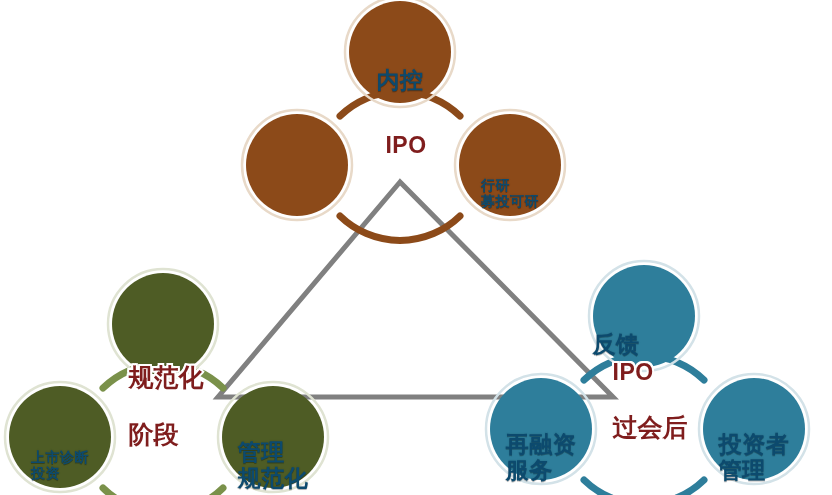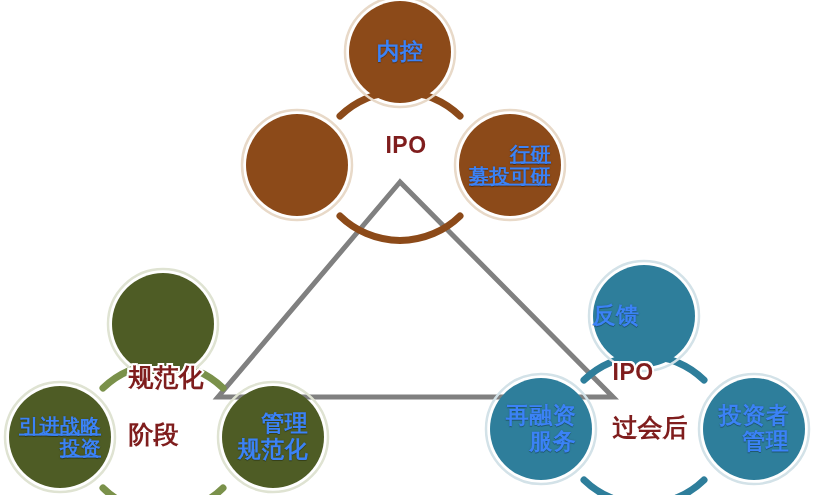--- a/index.html
+++ b/index.html
@@ -23,38 +23,38 @@
     position: absolute;
     left: 0;
     top: 0;
     width: 832px;
     height: 495px;
     display: block;
   }
   .node-label {
     position: absolute;
     transform: translate(-50%, -50%);
-    text-align: right;
-    color: #3b82f6;
+    text-align: left;
+    color: #0c4a6e;
     font-weight: bold;
     font-size: 23px;
     line-height: 1.12;
     letter-spacing: 0.5px;
     white-space: pre-line;
     pointer-events: none;
     text-shadow:
       0 1px 0 rgba(0,0,0,0.25),
       0 0 2px rgba(0,0,0,0.18);
+    margin-top: 29px;
   }
   .node-label.small {
     font-size: 20px;
   }
   .node-label.tiny {
-    font-size: 20px;
-    text-decoration: underline;
+    font-size: 14px;
   }
   .center-label {
     position: absolute;
     transform: translate(-50%, -50%);
     text-align: left;
     color: #7f1d1d;
     font-weight: bold;
     font-size: 25px;
     line-height: 1.14;
     white-space: pre-line;
@@ -128,21 +128,21 @@
       <circle cx="644" cy="316" r="51" fill="#2E7E9B"></circle>
       <circle cx="541" cy="429" r="51" fill="#2E7E9B"></circle>
       <circle cx="754" cy="429" r="51" fill="#2E7E9B"></circle>
     </g>
   </svg>
 
   <div class="node-label" style="left:400px; top:52px;">内控</div>
   <div class="node-label tiny" style="left:510px; top:165px;">行研
 募投可研</div>
 
-  <div class="node-label tiny" style="left:60px; top:437px;">引进战略
+  <div class="node-label tiny" style="left:60px; top:437px;">上市诊断
 投资</div>
   <div class="node-label" style="left:273px; top:437px;">管理
 规范化</div>
 
   <div class="node-label" style="left:616px; top:316px;">反馈</div>
   <div class="node-label" style="left:541px; top:429px;">再融资
 服务</div>
   <div class="node-label" style="left:754px; top:429px;">投资者
 管理</div>
 

